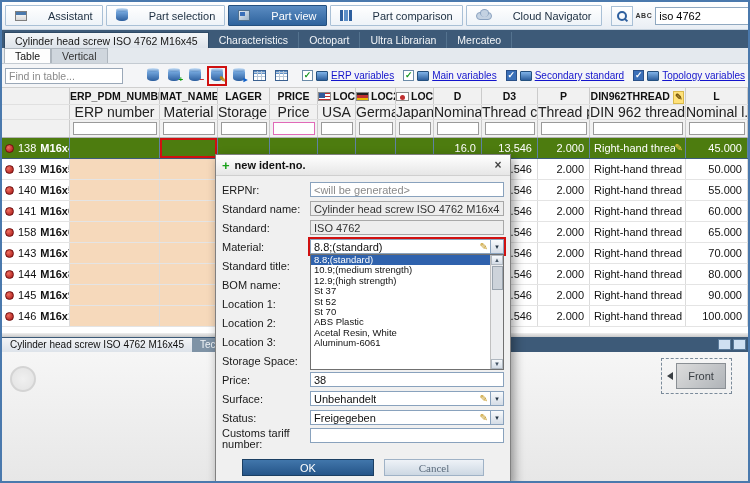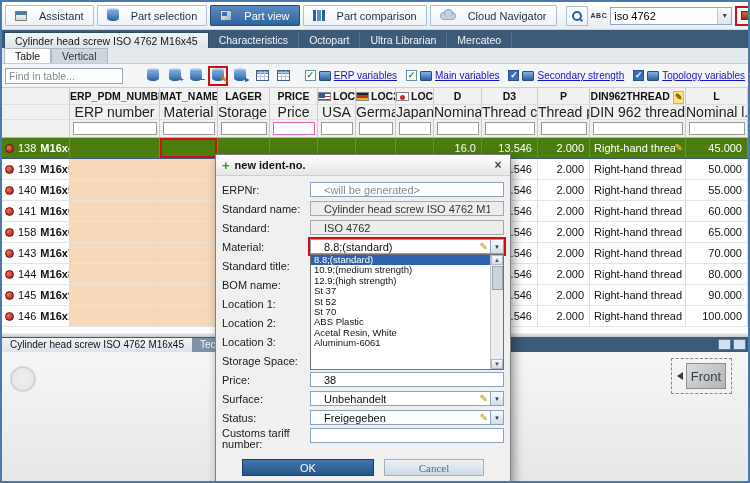--- a/index.html
+++ b/index.html
@@ -2,21 +2,21 @@
 <html><head>
 <meta charset="utf-8">
 <style>
   *{box-sizing:border-box;margin:0;padding:0}
   html,body{width:750px;height:483px;overflow:hidden;background:#fff}
   body{font-family:"Liberation Sans",sans-serif;font-size:11px;color:#111}
   .app{position:relative;width:750px;height:483px;border:2px solid #4a79ad;display:flex;flex-direction:column;background:#fff;overflow:hidden}
 
   
   .topbar{height:28px;flex:none;background:linear-gradient(#ffffff,#e9eef4);border-bottom:1px solid #c8d4e0;display:flex;align-items:center;padding:0 3px;gap:3px}
-  .ttab{height:21px;display:flex;align-items:center;gap:12px;padding:0 9px;border:1px solid #a9c0d6;background:linear-gradient(#ffffff,#eef3f8);font-size:11px;color:#1c2e40;border-radius:1px;cursor:default;white-space:nowrap}
+  .ttab{height:21px;display:flex;align-items:center;gap:21px;padding:0 9px;border:1px solid #a9c0d6;background:linear-gradient(#ffffff,#eef3f8);font-size:11px;color:#1c2e40;border-radius:1px;cursor:default;white-space:nowrap}
   .ttab.active{background:linear-gradient(#5b8cc2,#2e639d);border-color:#24507f;color:#fff}
   .icon-assist{width:12px;height:10px;border:1px solid #7e7e7e;background:linear-gradient(#ffffff,#d8d8d8);position:relative;flex:none}
   .icon-assist::before{content:"";position:absolute;left:0;right:0;top:0;height:3px;background:#4a79ad}
   .db{width:12px;height:11px;position:relative;background:linear-gradient(#7fb2e8,#2d5f9e);border-radius:2px 2px 5px 5px/2px 2px 3px 3px;flex:none}
   .db::before{content:"";position:absolute;left:0;top:-2px;width:12px;height:4px;border-radius:50%;background:linear-gradient(#cfe4f8,#5c8fc8)}
   .db::after{position:absolute;right:-3px;bottom:-3px;font-size:8px;font-weight:bold;line-height:1}
   .v-plus::after{content:"+";color:#0a9a0a}
   .v-minus::after{content:"−";color:#c81010}
   .v-pen::after{content:"✎";color:#b8860b}
   .v-arrow::after{content:"▸";color:#1060c8}
@@ -100,33 +100,33 @@
   .bottombar{height:15px;flex:none;background:#3d5a78;display:flex;align-items:flex-end}
   .btab{height:14px;line-height:14px;padding:0 8px;font-size:10px;white-space:nowrap}
   .btab.active{background:linear-gradient(#f2f4f6,#dde3ea);color:#111}
   .btab.inactive{background:#7f93a6;color:#f0f4f8}
   .bspacer{flex:1}
   .bicon{width:13px;height:11px;background:#cfe0f2;border:1px solid #5a7a9a;margin:0 2px 2px 0;flex:none}
   .preview{height:129px;flex:none;background:linear-gradient(#f6f6f6,#e7e7e7);position:relative}
   .wm-circle{position:absolute;left:8px;top:14px;width:26px;height:26px;border-radius:50%;border:2px solid #d4d4d4;background:radial-gradient(#f0f0f0,#e2e2e2)}
   .cubewrap{position:absolute;right:16px;top:6px;border:1px dashed #7a8a9a;padding:4px 5px;display:flex;align-items:center;gap:3px}
   .cube-arrow{width:0;height:0;border-top:4px solid transparent;border-bottom:4px solid transparent;border-right:6px solid #3a3f44}
-  .cube{width:40px;height:26px;background:linear-gradient(135deg,#dcdcdc,#b0b4b8);border:1px solid #8a8f94;color:#3a3f44;font-size:13px;display:flex;align-items:center;justify-content:center}
+  .cube{width:50px;height:26px;background:linear-gradient(135deg,#dcdcdc,#b0b4b8);border:1px solid #8a8f94;color:#3a3f44;font-size:11px;display:flex;align-items:center;justify-content:center}
 
   
   .dialog{position:absolute;left:213px;top:152px;width:296px;background:#f0f0f0;border:1px solid #808080;box-shadow:3px 4px 10px rgba(0,0,0,.4);z-index:10}
   .dtitle{height:21px;display:flex;align-items:center;padding:0 4px;background:linear-gradient(#ffffff,#e6e6e6);border-bottom:1px solid #cfcfcf;font-weight:bold;font-size:11px}
   .plus{color:#18a018;font-weight:bold;font-size:13px;margin:0 5px 0 2px;line-height:1}
   .dclose{margin-left:auto;width:16px;text-align:center;color:#444;font-size:12px;cursor:default}
   .dbody{padding:4px 6px 0 6px}
   .drow{height:19px;display:flex;align-items:center}
   .drow.tall{height:28px;align-items:flex-start;padding-top:1px}
   .dlabel{flex:0 0 88px;padding-right:4px;font-size:11px;color:#1a1a1a;white-space:nowrap;overflow:hidden}
   .drow.tall .dlabel{white-space:normal;line-height:11px}
-  .dctl{flex:1;height:15px;border:1px solid #89a2bd;background:#fff;display:flex;align-items:center;padding:0 13px;position:relative;font-size:11px;overflow:hidden}
+  .dctl{flex:1;height:15px;border:1px solid #89a2bd;background:#fff;display:flex;align-items:center;padding:0 3px;position:relative;font-size:11px;overflow:hidden}
   .drow.ro .dctl{background:#ededed;border-color:#a8a8a8;color:#333}
   .drow.dis .dctl{color:#8a8a8a}
   .drow.hl .dctl{box-shadow:0 0 0 2px #d01010}
   .dval{white-space:nowrap;overflow:hidden}
   .drow.combo .dval{margin-right:28px}
   .combo-btns{display:none}
   .drow.combo .combo-btns{display:flex;position:absolute;right:0;top:0;bottom:0;align-items:center}
   .pencil{color:#c09010;font-size:10px;margin-right:2px}
   .dropbtn{width:13px;height:100%;border-left:1px solid #89a2bd;background:linear-gradient(#f8fafc,#d4dce6);font-size:7px;color:#234;display:flex;align-items:center;justify-content:center}
   .dlist{position:absolute;left:94px;top:99px;width:194px;height:116px;background:#fff;border:1px solid #707070;z-index:5;display:flex}
@@ -239,21 +239,21 @@
           </span>
           <span class="varicon"></span>
           <a class="varlink">Main variables</a>
         </span>
 
         <span class="vargroup alt">
           <span class="chk">
             <span class="tick">✓</span>
           </span>
           <span class="varicon"></span>
-          <a class="varlink">Secondary strength</a>
+          <a class="varlink">Secondary standard</a>
         </span>
 
         <span class="vargroup alt">
           <span class="chk">
             <span class="tick">✓</span>
           </span>
           <span class="varicon"></span>
           <a class="varlink">Topology variables</a>
         </span>
       </span>

